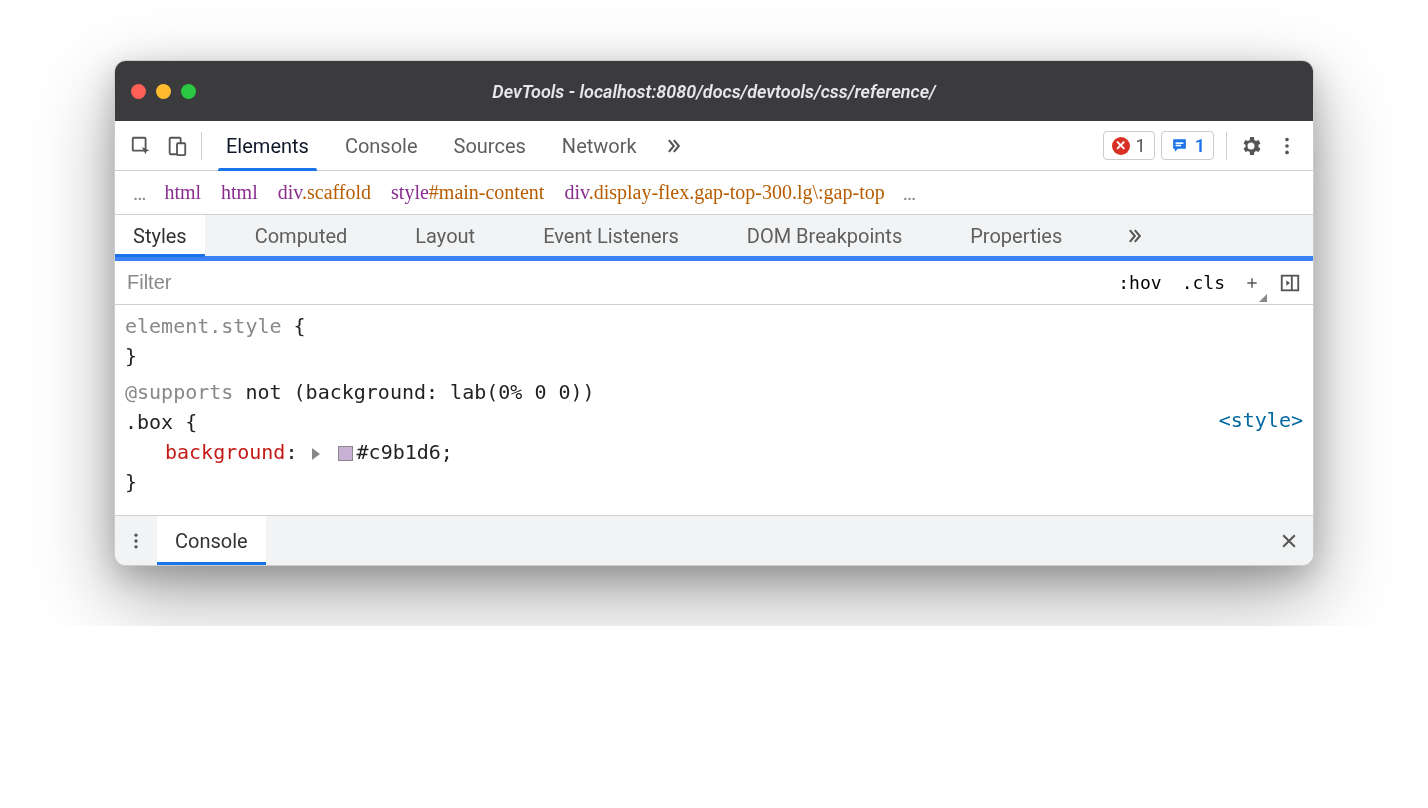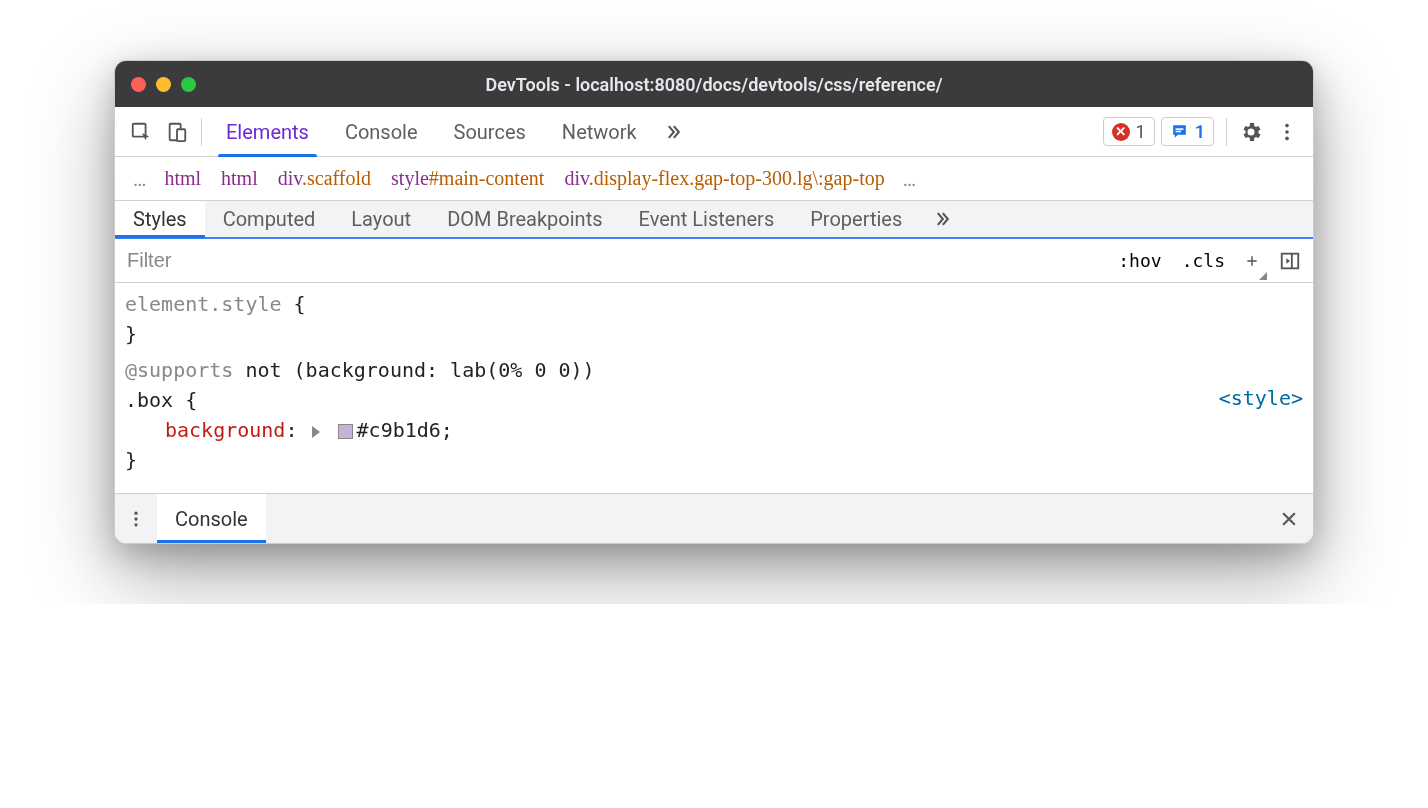--- a/index.html
+++ b/index.html
@@ -15,25 +15,26 @@
     width: 1200px;
     border-radius: 12px;
     box-shadow: 0 30px 80px rgba(0,0,0,0.35), 0 10px 30px rgba(0,0,0,0.2);
     overflow: hidden;
     background: #fff;
     border: 1px solid #ccc;
   }
   
   .titlebar {
     background: #3b3a3d;
-    height: 46px;
+    height: 60px;
     display: flex;
     align-items: center;
     padding: 0 16px;
     position: relative;
+    font-style: italic;
   }
   .traffic-lights { display: flex; gap: 10px; }
   .tl { width: 15px; height: 15px; border-radius: 50%; }
   .tl.red { background: #ff5f57; }
   .tl.yellow { background: #febc2e; }
   .tl.green { background: #28c840; }
   .title {
     position: absolute; left: 0; right: 0;
     text-align: center;
     color: #e8e6e9;
@@ -65,21 +66,21 @@
   .main-tab {
     padding: 0 18px;
     height: 100%;
     display: flex;
     align-items: center;
     cursor: pointer;
     color: #5f5f5f;
     position: relative;
   }
   .main-tab.active {
-    color: #6d28d9;
+    color: #0f172a;
   }
   .main-tab.active::after {
     content: '';
     position: absolute;
     left: 10px; right: 10px; bottom: -1px;
     height: 3px;
     background: #1a73e8;
     border-radius: 2px 2px 0 0;
   }
   .spacer { flex: 1; }
@@ -116,24 +117,25 @@
     white-space: nowrap;
   }
   .bc-ellipsis { color: #888; padding: 0 8px; cursor: pointer; }
   .bc-item { padding: 0 10px; cursor: pointer; font-family: Liberation Serif, serif; }
   .bc-tag { color: #8a2d8f; }
   .bc-sel { color: #b85c00; }
   
   .sub-tabs {
     display: flex;
     align-items: center;
-    height: 38px;
-    border-bottom: 2px solid #3b82f6;
+    height: 46px;
+    border-bottom: 5px solid #3b82f6;
     background: #f1f3f4;
     font-size: 20px;
+    gap: 32px;
   }
   .sub-tab {
     padding: 0 18px;
     height: 100%;
     display: flex;
     align-items: center;
     cursor: pointer;
     color: #5f5f5f;
     position: relative;
   }
@@ -346,22 +348,22 @@
     <span class="bc-item"><span class="bc-tag">div</span><span class="bc-sel">.scaffold</span></span>
     <span class="bc-item"><span class="bc-tag">style</span><span class="bc-sel">#main-content</span></span>
     <span class="bc-item"><span class="bc-tag">div</span><span class="bc-sel">.display-flex.gap-top-300.lg\:gap-top</span></span>
     <span class="bc-ellipsis">…</span>
   </div>
 
   <div class="sub-tabs">
     <div class="sub-tab active">Styles</div>
     <div class="sub-tab">Computed</div>
     <div class="sub-tab">Layout</div>
+    <div class="sub-tab">Event Listeners</div>
     <div class="sub-tab">DOM Breakpoints</div>
-    <div class="sub-tab">Event Listeners</div>
     <div class="sub-tab">Properties</div>
     <div class="icon-btn" style="margin-left:4px;">
       <svg width="20" height="20" viewBox="0 0 24 24" fill="none" stroke="#555" stroke-width="2.5">
         <path d="M7 5l6 7-6 7"></path>
           <path d="M13 5l6 7-6 7"></path>
       </svg>
     </div>
   </div>
 
   <div class="filter-row">

